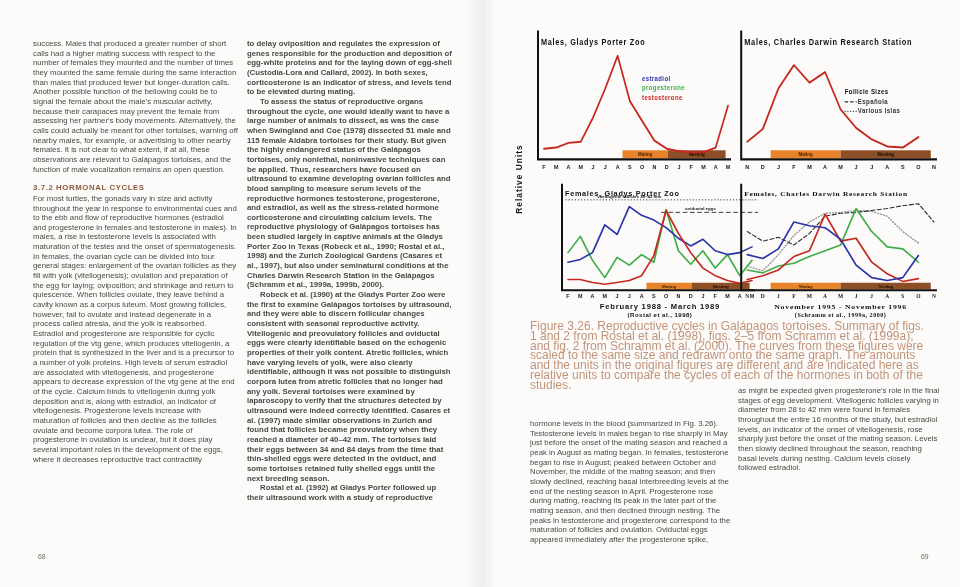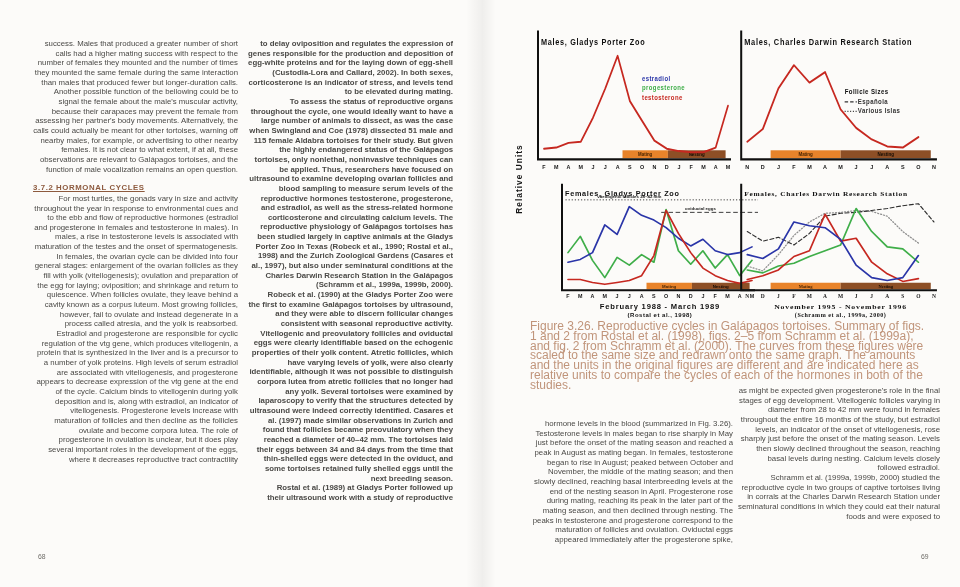--- a/index.html
+++ b/index.html
@@ -1,27 +1,27 @@
 <!DOCTYPE html>
 <html><head>
 <meta charset="utf-8">
 <style>
   html,body{margin:0;padding:0;}
   body{font-family:"Liberation Sans",sans-serif;background:#e9e7e3;}
   .spread{position:relative;width:960px;height:587px;background:#fcfbf9;overflow:hidden;}
   .spread .gutter{position:absolute;left:466px;top:0;width:30px;height:587px;
     background:linear-gradient(90deg,rgba(0,0,0,0) 0%,rgba(0,0,0,0.05) 55%,rgba(0,0,0,0) 100%);}
   .col{position:absolute;font-size:7.8px;line-height:9.65px;color:#4a4946;text-align:left;}
-  .col p{margin:0;text-align:right;}
+  .col p{margin:0;}
   .col p.indent{text-indent:13px;}
   .colL1{left:33px;top:39px;width:205px;height:505px;overflow:hidden;}
   .colL2{left:247px;top:39px;width:206px;height:505px;overflow:hidden;font-weight:bold;}
   .colR1{left:530px;top:391px;width:203px;height:150px;overflow:hidden;margin-top:28px;}
   .colR2{left:738px;top:386px;width:202px;height:150px;overflow:hidden;}
-  .heading{margin:9px 0 1px 0;font-size:7.8px;font-weight:bold;letter-spacing:0.6px;color:#8d5a3e;text-decoration:underline;}
+  .heading{margin:9px 0 1px 0;font-size:7.8px;font-weight:bold;letter-spacing:0.6px;color:#8d5a3e;}
   .figcaption{position:absolute;left:530px;top:322px;width:404px;font-size:12px;line-height:9.8px;color:#c0947a;}
   .chart{position:absolute;}
   .chart svg{display:block;width:100%;height:100%;}
   .c0{left:524px;top:26px;width:210px;height:173px;}
   .c1{left:727px;top:26px;width:213px;height:173px;}
   .c2{left:548px;top:180px;width:210px;height:143px;}
   .c3{left:727px;top:180px;width:213px;height:143px;font-family:Liberation Serif, serif;}
   .yaxis-label{position:absolute;left:459px;top:174px;width:120px;text-align:center;
     font-size:8.4px;font-weight:bold;letter-spacing:1px;color:#151515;
     transform:rotate(-90deg);transform-origin:center;}
@@ -38,21 +38,21 @@
   <div class="col colL1">
     <p>success. Males that produced a greater number of short calls had a higher mating success with respect to the number of females they mounted and the number of times they mounted the same female during the same interaction than males that produced fewer but longer-duration calls. Another possible function of the bellowing could be to signal the female about the male's muscular activity, because their carapaces may prevent the female from assessing her partner's body movements. Alternatively, the calls could actually be meant for other tortoises, warning off nearby males, for example, or advertising to other nearby females. It is not clear to what extent, if at all, these observations are relevant to Galápagos tortoises, and the function of male vocalization remains an open question.</p>
     <h3 class="heading">3.7.2  HORMONAL CYCLES</h3>
     <p>For most turtles, the gonads vary in size and activity throughout the year in response to environmental cues and to the ebb and flow of reproductive hormones (estradiol and progesterone in females and testosterone in males). In males, a rise in testosterone levels is associated with maturation of the testes and the onset of spermatogenesis. In females, the ovarian cycle can be divided into four general stages: enlargement of the ovarian follicles as they fill with yolk (vitellogenesis); ovulation and preparation of the egg for laying; oviposition; and shrinkage and return to quiescence. When follicles ovulate, they leave behind a cavity known as a corpus luteum. Most growing follicles, however, fail to ovulate and instead degenerate in a process called atresia, and the yolk is reabsorbed. Estradiol and progesterone are responsible for cyclic regulation of the vtg gene, which produces vitellogenin, a protein that is synthesized in the liver and is a precursor to a number of yolk proteins. High levels of serum estradiol are associated with vitellogenesis, and progesterone appears to decrease expression of the vtg gene at the end of the cycle. Calcium binds to vitellogenin during yolk deposition and is, along with estradiol, an indicator of vitellogenesis. Progesterone levels increase with maturation of follicles and then decline as the follicles ovulate and become corpora lutea. The role of progesterone in ovulation is unclear, but it does play several important roles in the development of the eggs, where it decreases reproductive tract contractility</p>
   </div>
 
   <div class="col colL2">
     <p>to delay oviposition and regulates the expression of genes responsible for the production and deposition of egg-white proteins and for the laying down of egg-shell (Custodia-Lora and Callard, 2002). In both sexes, corticosterone is an indicator of stress, and levels tend to be elevated during mating.</p>
     <p class="indent">To assess the status of reproductive organs throughout the cycle, one would ideally want to have a large number of animals to dissect, as was the case when Swingland and Coe (1978) dissected 51 male and 115 female Aldabra tortoises for their study. But given the highly endangered status of the Galápagos tortoises, only nonlethal, noninvasive techniques can be applied. Thus, researchers have focused on ultrasound to examine developing ovarian follicles and blood sampling to measure serum levels of the reproductive hormones testosterone, progesterone, and estradiol, as well as the stress-related hormone corticosterone and circulating calcium levels. The reproductive physiology of Galápagos tortoises has been studied largely in captive animals at the Gladys Porter Zoo in Texas (Robeck et al., 1990; Rostal et al., 1998) and the Zurich Zoological Gardens (Casares et al., 1997), but also under seminatural conditions at the Charles Darwin Research Station in the Galápagos (Schramm et al., 1999a, 1999b, 2000).</p>
     <p class="indent">Robeck et al. (1990) at the Gladys Porter Zoo were the first to examine Galápagos tortoises by ultrasound, and they were able to discern follicular changes consistent with seasonal reproductive activity. Vitellogenic and preovulatory follicles and oviductal eggs were clearly identifiable based on the echogenic properties of their yolk content. Atretic follicles, which have varying levels of yolk, were also clearly identifiable, although it was not possible to distinguish corpora lutea from atretic follicles that no longer had any yolk. Several tortoises were examined by laparoscopy to verify that the structures detected by ultrasound were indeed correctly identified. Casares et al. (1997) made similar observations in Zurich and found that follicles became preovulatory when they reached a diameter of 40–42 mm. The tortoises laid their eggs between 34 and 84 days from the time that thin-shelled eggs were detected in the oviduct, and some tortoises retained fully shelled eggs until the next breeding season.</p>
-    <p class="indent">Rostal et al. (1989) at Gladys Porter followed up their ultrasound work with a study of reproductive</p>
+    <p class="indent">Rostal et al. (1992) at Gladys Porter followed up their ultrasound work with a study of reproductive</p>
   </div>
 
   <div class="chart c1">
       <svg viewBox="0 0 210 152" preserveAspectRatio="none">
         <g>
           <rect x="43.0" y="109.2" width="69.0" height="7" fill="#e8832a"></rect>
           <text x="77.5" y="114.3" text-anchor="middle" font-size="4.4" font-weight="bold" fill="#4a2400">Mating</text>
         </g>
         <g>
           <rect x="112.0" y="109.2" width="88.9" height="7" fill="#8d4f26"></rect>
@@ -190,18 +190,17 @@
     </div>
   <div class="yaxis-label">Relative Units</div>
 
   <div class="figcaption">Figure 3.26. Reproductive cycles in Galápagos tortoises. Summary of figs. 1 and 2 from Rostal et al. (1998), figs. 2–5 from Schramm et al. (1999a), and fig. 2 from Schramm et al. (2000). The curves from these figures were scaled to the same size and redrawn onto the same graph. The amounts and the units in the original figures are different and are indicated here as relative units to compare the cycles of each of the hormones in both of the studies.</div>
 
   <div class="col colR1">
     <p>hormone levels in the blood (summarized in Fig. 3.26). Testosterone levels in males began to rise sharply in May just before the onset of the mating season and reached a peak in August as mating began. In females, testosterone began to rise in August; peaked between October and November, the middle of the mating season; and then slowly declined, reaching basal interbreeding levels at the end of the nesting season in April. Progesterone rose during mating, reaching its peak in the later part of the mating season, and then declined through nesting. The peaks in testosterone and progesterone correspond to the maturation of follicles and ovulation. Oviductal eggs appeared immediately after the progesterone spike,</p>
   </div>
   <div class="col colR2">
     <p>as might be expected given progesterone's role in the final stages of egg development. Vitellogenic follicles varying in diameter from 28 to 42 mm were found in females throughout the entire 16 months of the study, but estradiol levels, an indicator of the onset of vitellogenesis, rose sharply just before the onset of the mating season. Levels then slowly declined throughout the season, reaching basal levels during nesting. Calcium levels closely followed estradiol.</p>
-    <p class="indent">Schramm et al. (1999a, 1999b, 2000) studied the reproductive cycle in two groups of captive tortoises living in corrals at the Charles Darwin Research Station under seminatural conditions in which they could eat their natural foods and were exposed to</p>
   </div>
 
   <div class="pageno pl">68</div>
   <div class="pageno pr">69</div>
 </div>
 
 </body></html>

